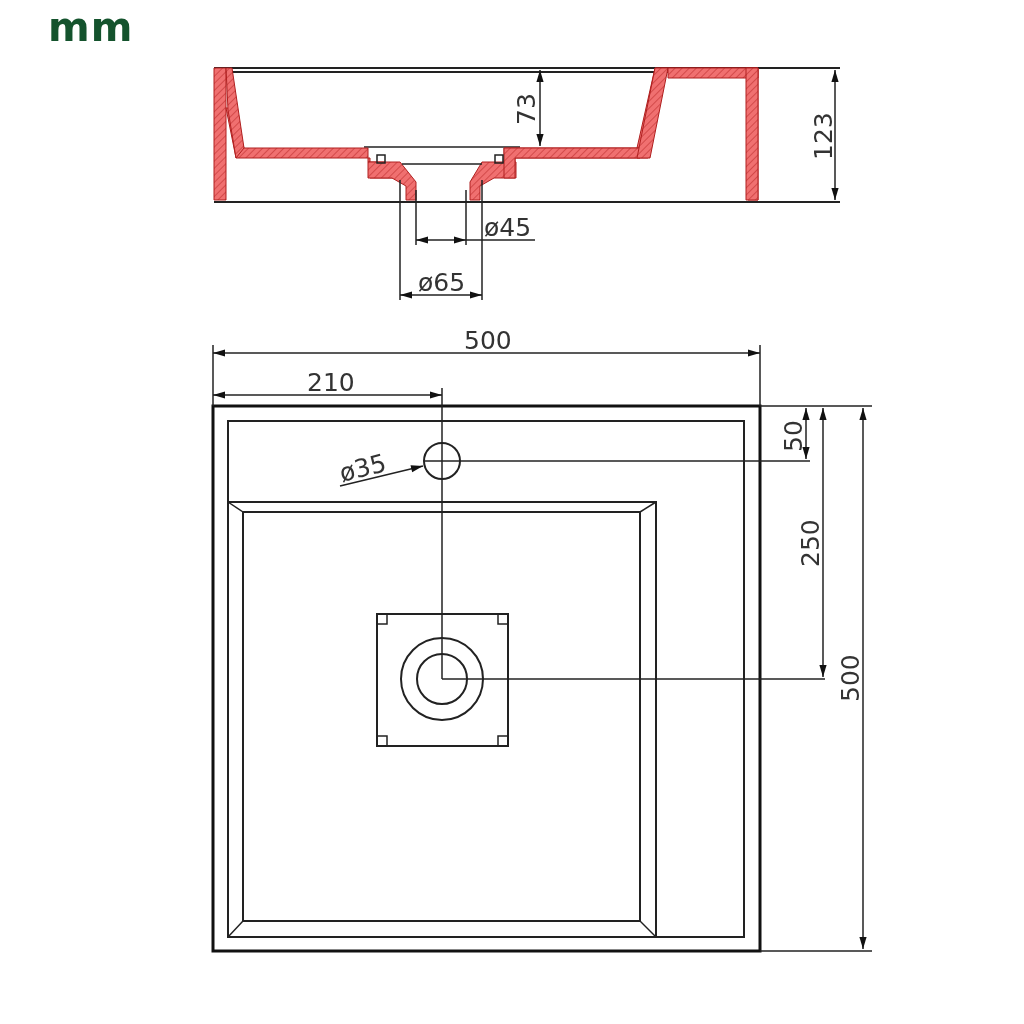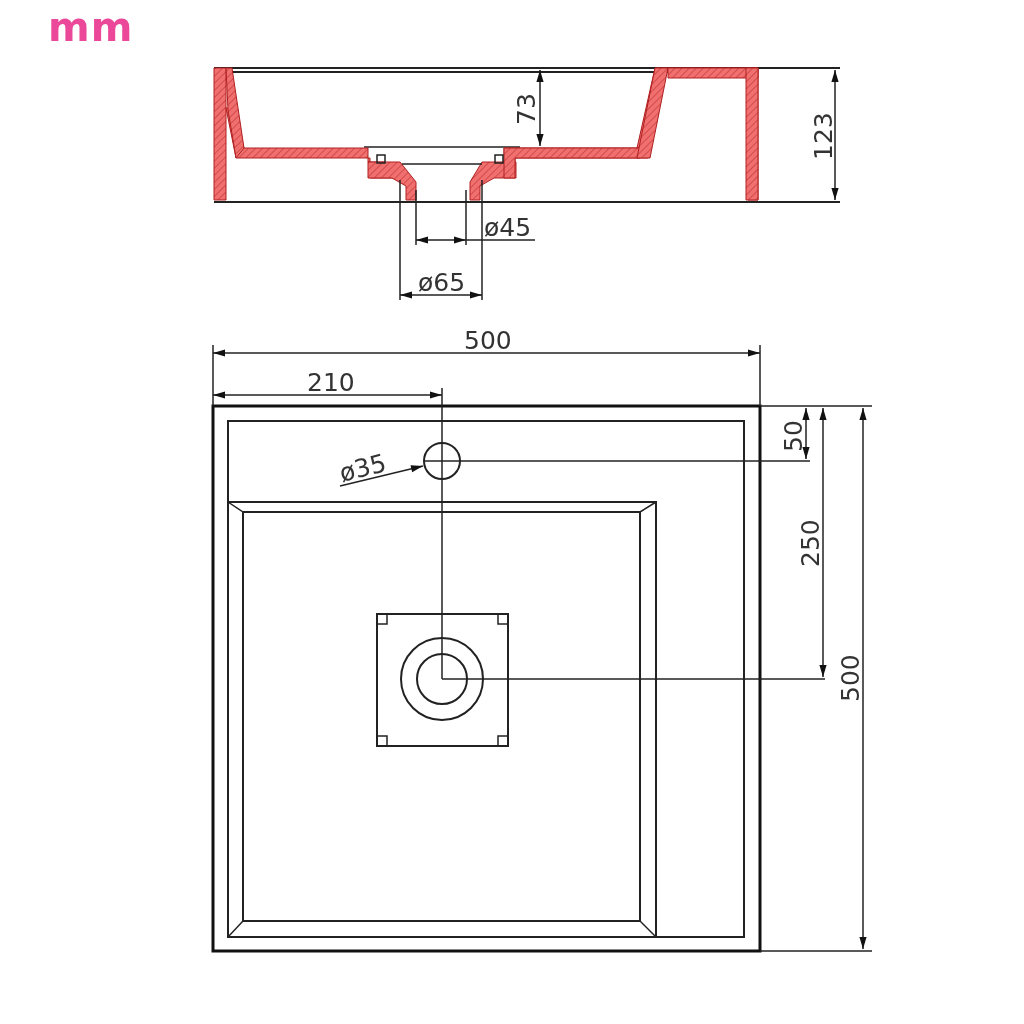--- a/index.html
+++ b/index.html
@@ -1,20 +1,20 @@
 <!DOCTYPE html>
 <html><head>
   <meta charset="utf-8">
   <style>
     html, body { margin: 0; padding: 0; background: #ffffff; }
     body { width: 1024px; height: 1024px; position: relative; overflow: hidden; }
     .unit-label {
       position: absolute; left: 48px; top: 4px;
       font-family: "DejaVu Sans", sans-serif; font-weight: bold;
-      font-size: 40px; color: #ec4899; letter-spacing: 1px;
+      font-size: 40px; color: #14532d; letter-spacing: 1px;
     }
     svg { position: absolute; left: 0; top: 0; }
     .dim-text {
       font-family: "DejaVu Sans", sans-serif; font-size: 25px; fill: #333;
     }
     .ln { stroke: #222; stroke-width: 2; fill: none; }
     .ln-thick { stroke: #111; stroke-width: 3; fill: none; }
     .ln-thin { stroke: #222; stroke-width: 1.5; fill: none; }
     .sec { fill: url(#hatch); stroke: #b02020; stroke-width: 1; }
   </style>

